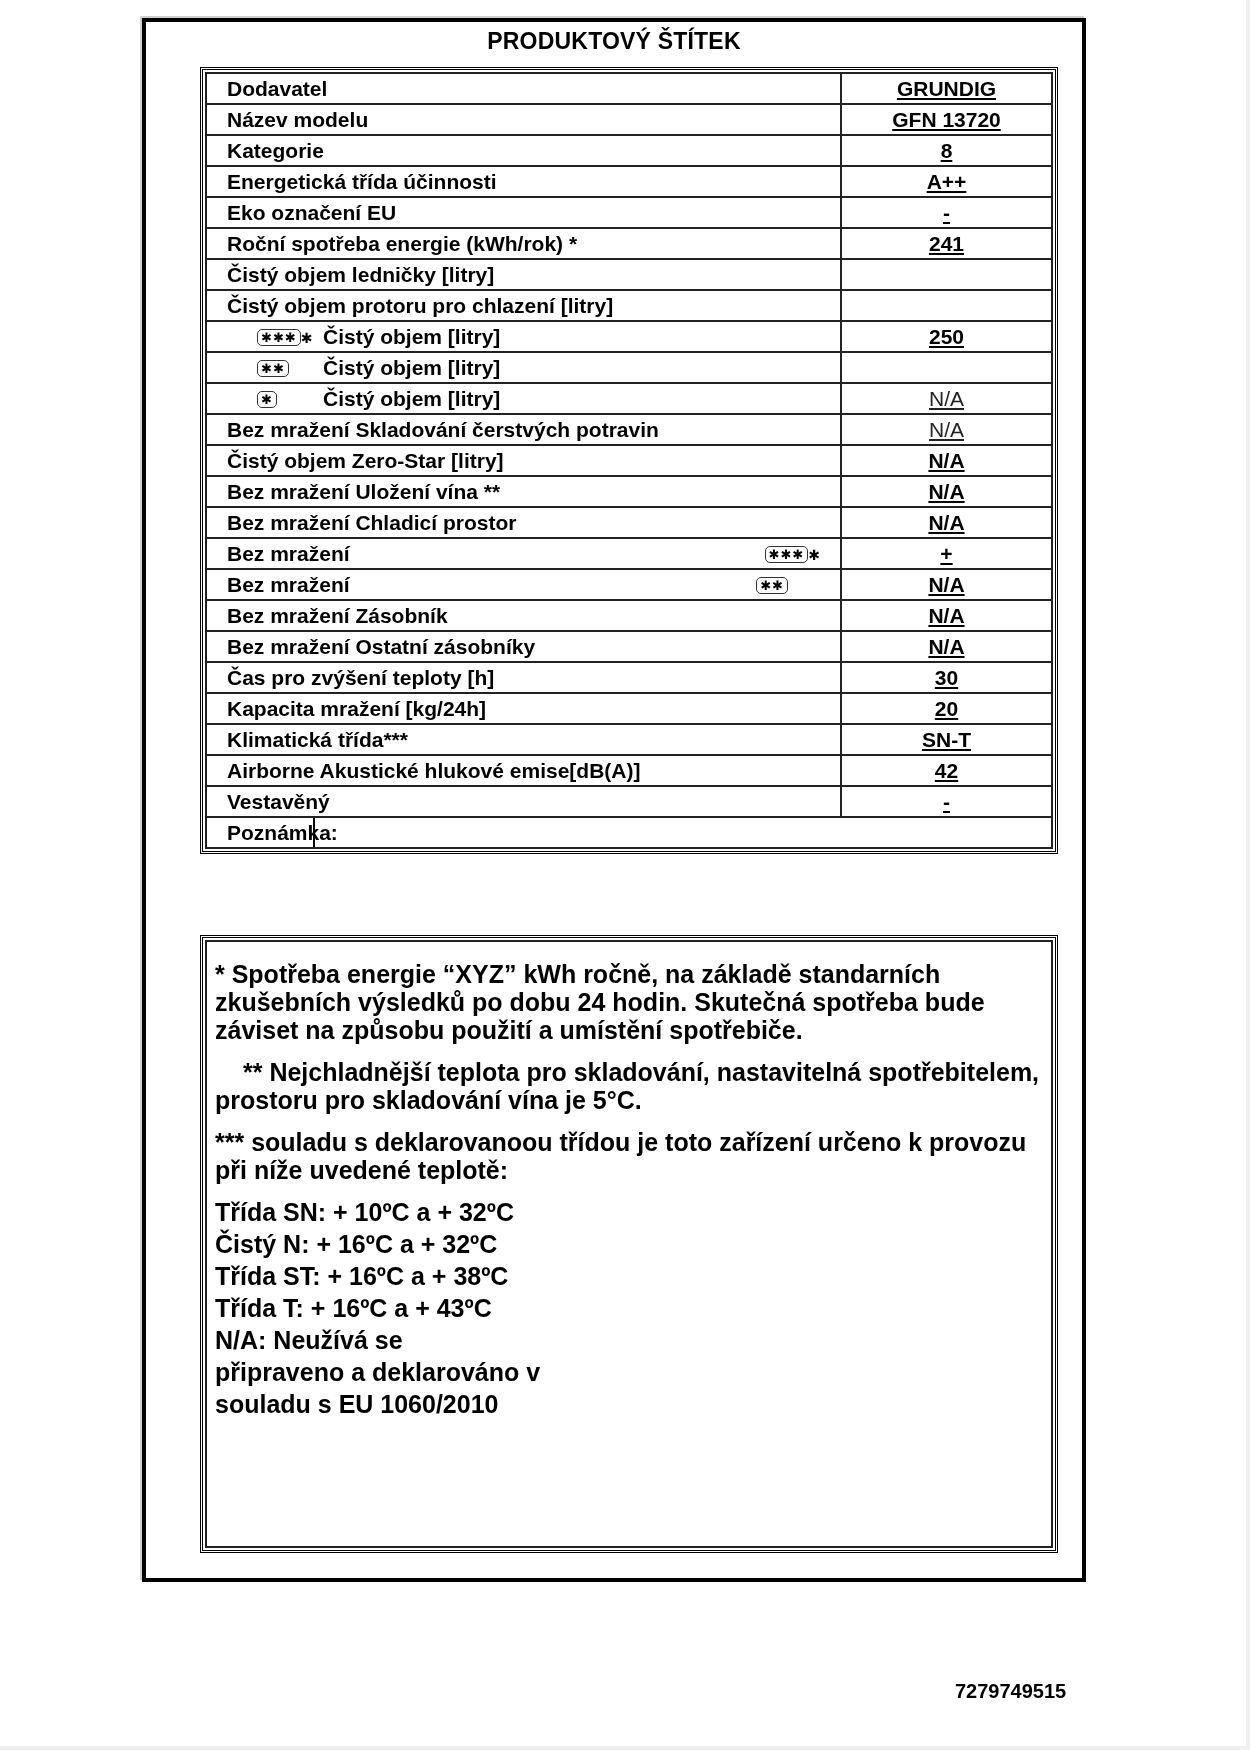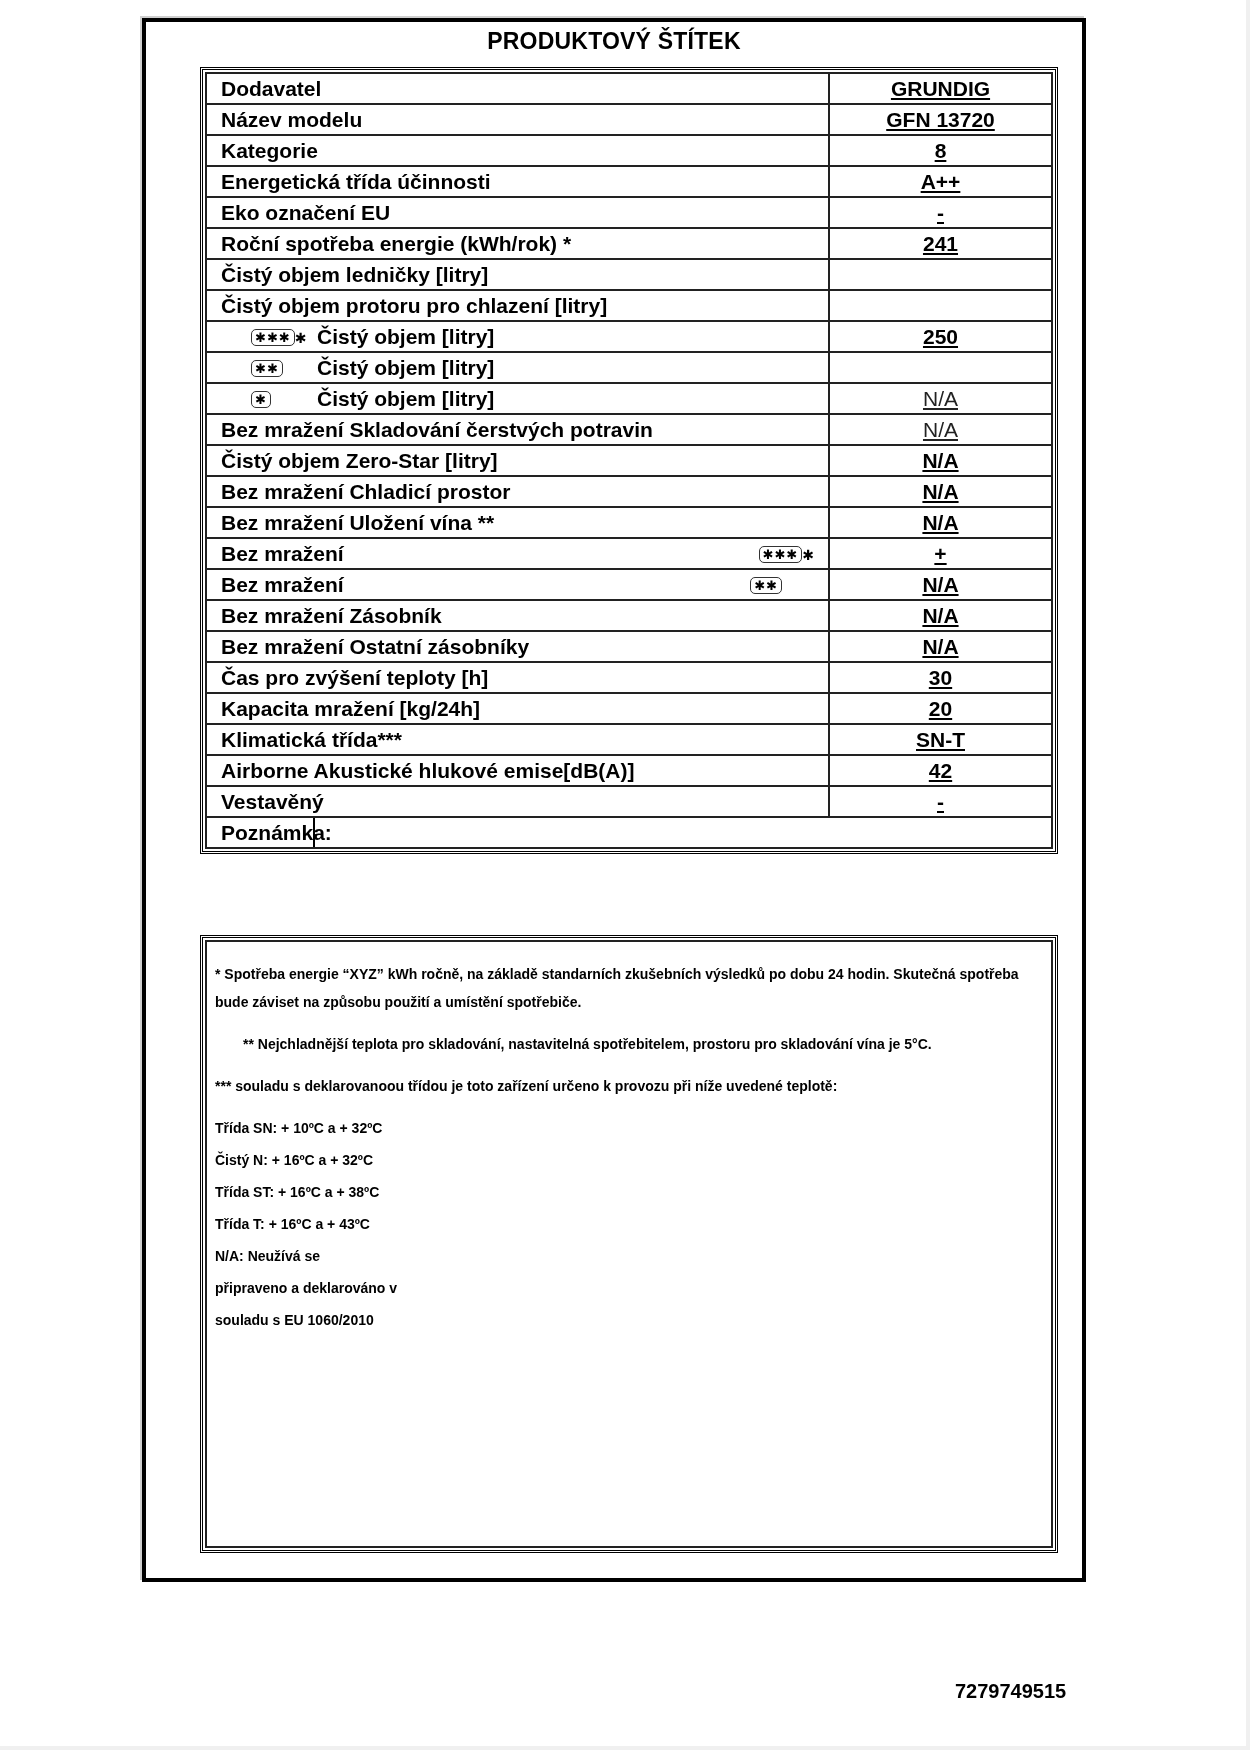--- a/index.html
+++ b/index.html
@@ -7,38 +7,38 @@
          font-family: "Liberation Sans", sans-serif; color: #000; }
   .page-shadow { position: absolute; left: 0; top: 0; width: 1246px; height: 1746px;
          border-right: 4px solid #f0f0f0; border-bottom: 4px solid #f0f0f0; }
   .outer-frame { position: absolute; left: 142px; top: 18px; width: 936px; height: 1556px;
          border: 4px solid #000; box-shadow: -2px -2px 0 #cfcfcf; }
   .title { position: absolute; left: 146px; top: 28px; width: 936px; text-align: center;
          font-weight: bold; font-size: 23px; letter-spacing: 0.2px; }
   .table-wrap { position: absolute; left: 200px; top: 67px; width: 848px;
          border: 3px double #000; padding: 2px; }
   table.spec { border-collapse: collapse; width: 100%; table-layout: fixed; }
-  table.spec td { border: 2px solid #222; height: 29px; padding: 0 14px; font-size: 21px;
+  table.spec td { border: 2px solid #222; height: 29px; padding: 0 20px; font-size: 21px;
          font-weight: bold; white-space: nowrap; overflow: hidden; vertical-align: middle; }
   table.spec td.lbl { width: 593px; }
   table.spec td.val { text-align: center; text-decoration: underline; }
   table.spec td.val.light { font-weight: normal; color: #222; }
   .indent { display: inline-block; width: 30px; }
   .star-box { display: inline-flex; align-items: center; justify-content: center;
          border: 1.5px solid #333; border-radius: 5px; font-size: 13px; height: 15px;
          padding: 0 3px; vertical-align: middle; font-weight: normal; letter-spacing: 1px; }
   .star-wrap { display: inline-block; width: 66px; }
   .tail-star { font-size: 14px; font-weight: normal; vertical-align: middle; }
   .right-sym { float: right; margin-right: 2px; }
   .note-row td { position: relative; margin-top: 43px; }
   .note-divider { position: absolute; left: 106px; top: 0; bottom: 0; border-left: 2px solid #000; }
   .notes-wrap { position: absolute; left: 200px; top: 935px; width: 848px; height: 608px;
          border: 3px double #000; padding: 2px; }
   .notes-inner { border: 2px solid #222; height: 100%; box-sizing: border-box; padding: 18px 8px;
-         font-size: 14px; font-weight: bold; line-height: 28px; }
+         font-size: 25px; font-weight: bold; line-height: 28px; }
   .notes-inner p { margin: 0 0 14px 0; }
   .notes-inner .line { margin: 0 0 4px 0; line-height: 28px; }
   .code { position: absolute; left: 955px; top: 1680px; font-weight: bold; font-size: 20px; }
 </style>
 </head>
 <body>
 
 <div class="page-shadow"></div>
 <div class="outer-frame"></div>
 <div class="title">PRODUKTOVÝ ŠTÍTEK</div>
@@ -92,25 +92,25 @@
         </tr>
         <tr>
           <td class="lbl"><span>Bez mražení Skladování čerstvých potravin</span></td>
           <td class="val light"><span>N/A</span></td>
         </tr>
         <tr>
           <td class="lbl"><span>Čistý objem Zero-Star [litry]</span></td>
           <td class="val"><span>N/A</span></td>
         </tr>
         <tr>
-          <td class="lbl"><span>Bez mražení Chladicí prostor</span></td>
+          <td class="lbl"><span>Bez mražení Uložení vína **</span></td>
           <td class="val"><span>N/A</span></td>
         </tr>
         <tr>
-          <td class="lbl"><span>Bez mražení Uložení vína **</span></td>
+          <td class="lbl"><span>Bez mražení Chladicí prostor</span></td>
           <td class="val"><span>N/A</span></td>
         </tr>
         <tr>
           <td class="lbl"><span>Bez mražení</span><span class="right-sym" style="margin-right: 0px;"><span class="star-box">✱✱✱</span><span class="tail-star">✱</span></span></td>
           <td class="val"><span>+</span></td>
         </tr>
         <tr>
           <td class="lbl"><span>Bez mražení</span><span class="right-sym" style="margin-right: 32px;"><span class="star-box">✱✱</span></span></td>
           <td class="val"><span>N/A</span></td>
         </tr>

